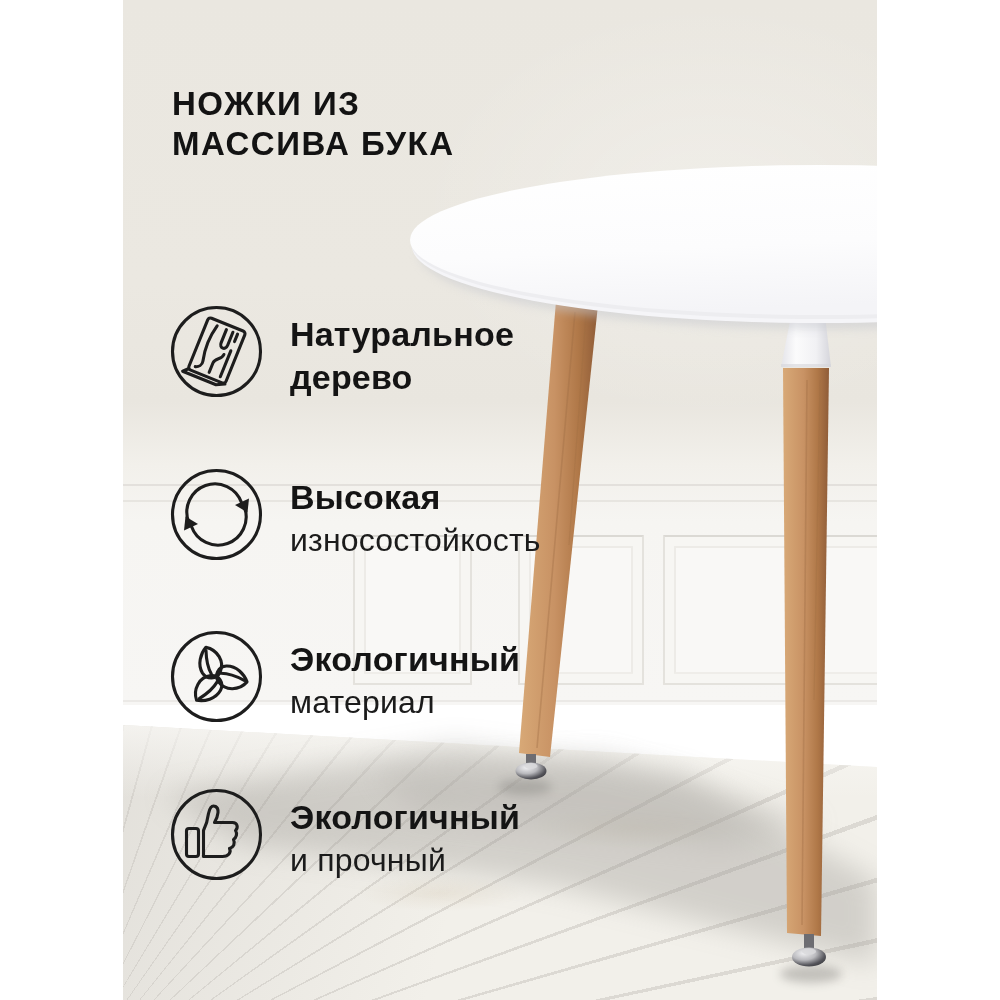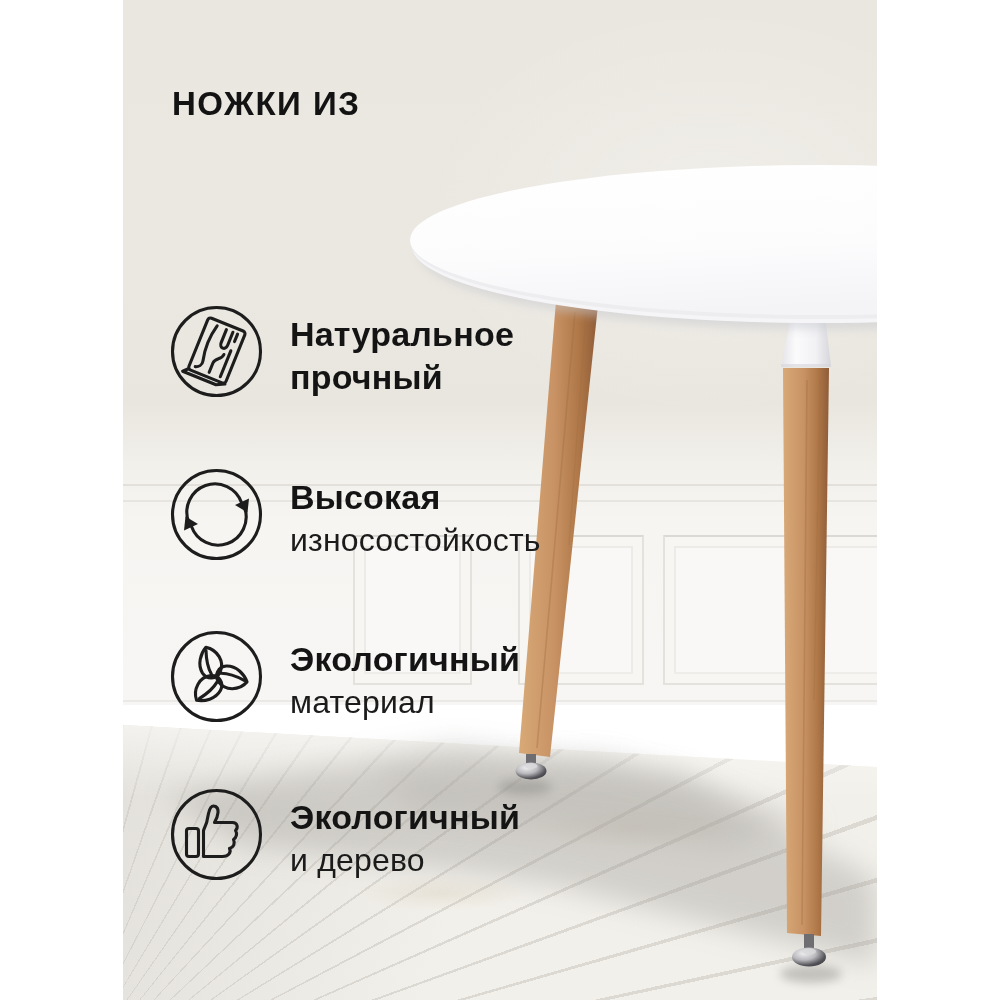--- a/index.html
+++ b/index.html
@@ -149,38 +149,39 @@
         <ellipse cx="697" cy="243" rx="409" ry="76" fill="#ededf0"></ellipse>
         <ellipse cx="697" cy="240" rx="410" ry="75" fill="url(#tg)"></ellipse>
       </g>
     </svg>
   </div>
 
   <div class="overlay">
 
     <div class="heading">
       <span>НОЖКИ ИЗ</span>
+      <span>МАССИВА БУКА</span>
     </div>
 
     <div class="feature f1">
       <svg class="ficon" viewBox="-46.5 -46.5 93 93">
         <circle cx="0" cy="0" r="44" class="icon-stroke"></circle>
         <g transform="rotate(22)">
           <rect x="-20" y="-29" width="40" height="56" rx="3" class="icon-stroke"></rect>
           <path d="M-20,27 L-24,31 L12,31 L20,27" class="icon-stroke" stroke-width="2.6"></path>
           <path d="M-9,-24 C-12,-12 -12,2 -9,14 C-8,18 -11,21 -14,22" class="icon-stroke" stroke-width="2.4"></path>
           <path d="M1,-24 L1,-10 C1,-4 8,-4 8,-10 L8,-24" class="icon-stroke" stroke-width="2.4"></path>
           <path d="M8,0 C8,6 1,6 1,12 L1,22" class="icon-stroke" stroke-width="2.4"></path>
           <path d="M13,-24 L13,-16" class="icon-stroke" stroke-width="2.4"></path>
           <path d="M13,-6 L13,22" class="icon-stroke" stroke-width="2.4"></path>
         </g>
       </svg>
       <div class="ftext">
         <span class="t">Натуральное</span>
-        <span class="s b">прочный</span>
+        <span class="s b">дерево</span>
       </div>
     </div>
 
     <div class="feature f3">
       <svg class="ficon" viewBox="-46.5 -46.5 93 93">
         <circle cx="0" cy="0" r="44" class="icon-stroke"></circle>
         <g class="icon-stroke" stroke-width="2.6">
           <g transform="rotate(100)">
             <path d="M0,-31 C10,-25 13,-11 5,-3 C-1,3 -10,0 -12,-8 C-14,-18 -7,-27 0,-31 Z"></path>
             <path d="M-1,-28 C-4,-19 -5,-10 -4,-4"></path>
@@ -216,18 +217,18 @@
     </div>
 
     <div class="feature f4">
       <svg class="ficon" viewBox="-46.5 -46.5 93 93">
         <circle cx="0" cy="0" r="44" class="icon-stroke"></circle>
         <rect x="-30" y="-6" width="12" height="28" rx="2.5" class="icon-stroke"></rect>
         <path d="M-13,22 L6,22 C12,22 15,18 13,14 C17,13 19,9 17,5 C20,3 21,-1 19,-4 C22,-7 21,-12 16,-12 L-2,-12 C2,-19 3,-26 -1,-28 C-5,-30 -7,-26 -8,-21 C-9,-13 -11,-8 -13,-4 Z" class="icon-stroke"></path>
       </svg>
       <div class="ftext">
         <span class="t">Экологичный</span>
-        <span class="s">и дерево</span>
+        <span class="s">и прочный</span>
       </div>
     </div>
 
   </div>
 </div>
 
 </body></html>

